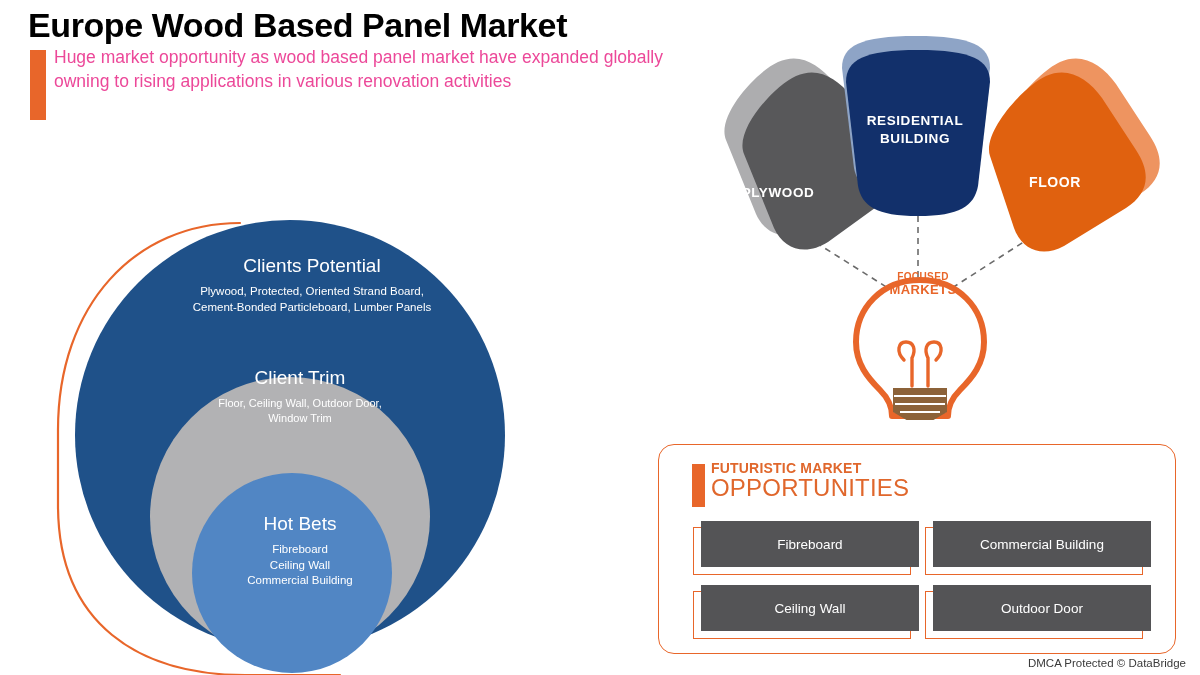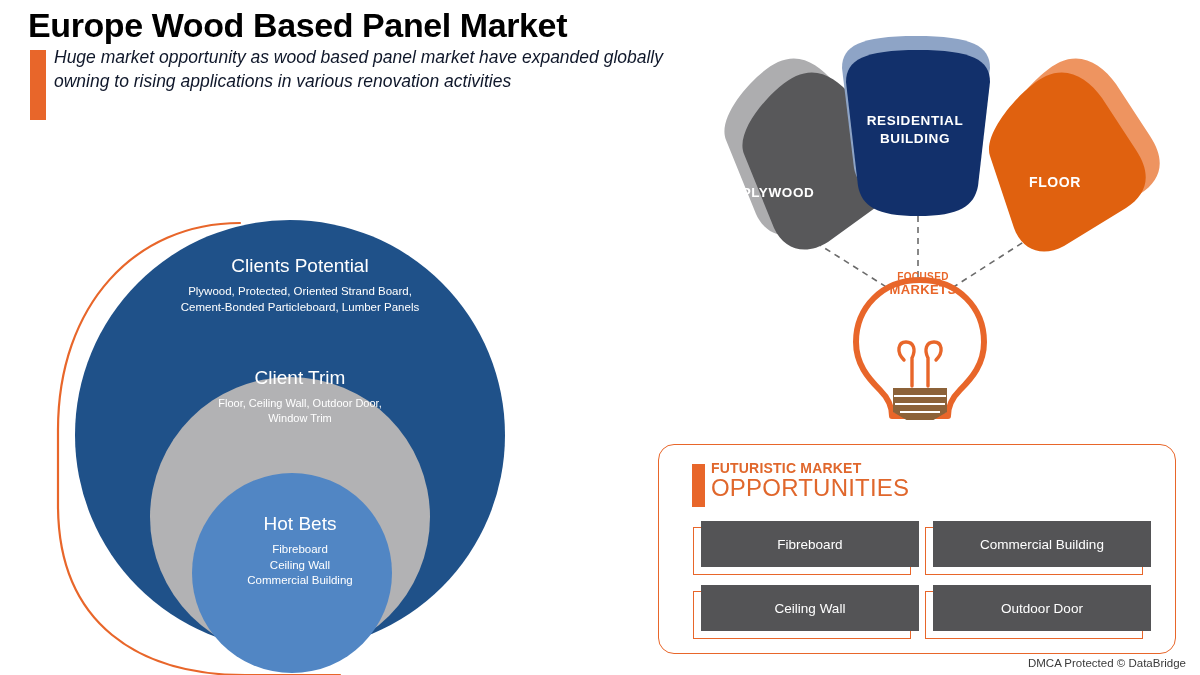--- a/index.html
+++ b/index.html
@@ -18,34 +18,34 @@
     position:absolute;left:28px;top:6px;
     font-size:34px;font-weight:bold;color:#000;
     letter-spacing:-0.4px;white-space:nowrap;
   }
   #subtitle-bar{
     position:absolute;left:30px;top:50px;
     width:16px;height:70px;background:#E8662A;
   }
   #subtitle{
     position:absolute;left:54px;top:46px;width:610px;
-    font-size:17.5px;line-height:1.35;color:#0f172a;font-style:italic;
+    font-size:17.5px;line-height:1.35;color:#ec4899;
   }
 
   
   #circles-group{position:absolute;left:40px;top:205px;width:520px;height:470px;}
   #circles-svg{position:absolute;left:0;top:0;}
   .circle-label{
     position:absolute;text-align:center;color:#ffffff;
     width:100%;pointer-events:none;
   }
   .circle-title{font-size:19px;font-weight:400;}
   .circle-desc{font-size:11.5px;line-height:1.35;margin-top:7px;font-weight:400;}
 
-  #outer-label{left:0;top:50px;}
+  #outer-label{left:12px;top:50px;}
   #mid-label{left:0;top:162px;}
   #inner-label{left:0;top:308px;}
   #mid-label .circle-desc{font-size:11px;}
   #inner-label .circle-desc{font-size:11.5px;}
 
   
   #markets-group{position:absolute;left:660px;top:20px;width:530px;height:400px;}
   #markets-svg{position:absolute;left:0;top:0;}
   .blob-label{
     position:absolute;color:#ffffff;font-weight:bold;

